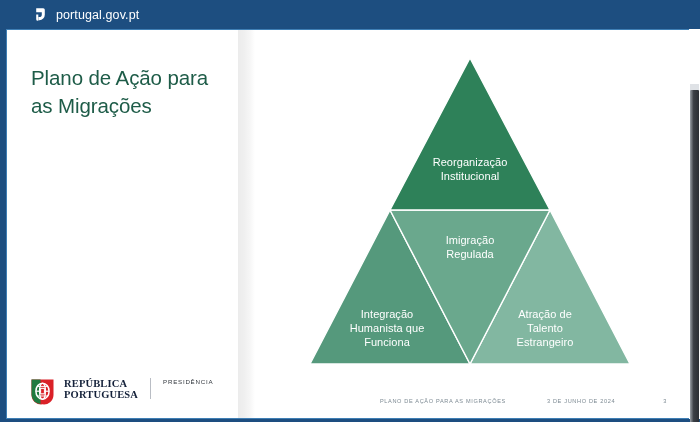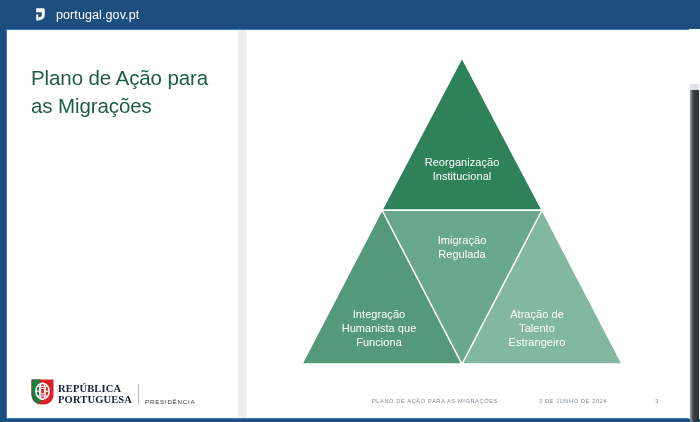--- a/index.html
+++ b/index.html
@@ -90,21 +90,21 @@
     position: absolute;
     left: 231px; top: 0;
     width: 17px; height: 388px;
     background: linear-gradient(to right,
         #ececec 0%, #efefef 35%, #f6f6f6 70%, #ffffff 100%);
   }
 
   
   #content-panel {
     position: absolute;
-    left: 240px; top: 0;
+    left: 248px; top: 0;
     width: 426px; height: 388px;
     background: #ffffff;
     text-align: center;
   }
 
   
   #pyramid-wrap {
     position: absolute;
     left: 50px;
     top: 18px;
@@ -120,22 +120,22 @@
     text-anchor: middle;
     letter-spacing: .05px;
   }
 
   
   #rep-logo {
     position: absolute;
     left: 23px;
     bottom: 13px;
     display: flex;
-    align-items: flex-end;
-    gap: 3px;
+    align-items: flex-start;
+    gap: 9px;
     height: 27px;
   }
   #shield { width: 25px; height: 27px; display: block; }
   #rep-text {
     color: #14213a;
     font-family: "Liberation Serif", serif;
     font-weight: 700;
     font-size: 10.5px;
     line-height: 1.06;
     letter-spacing: .15px;

